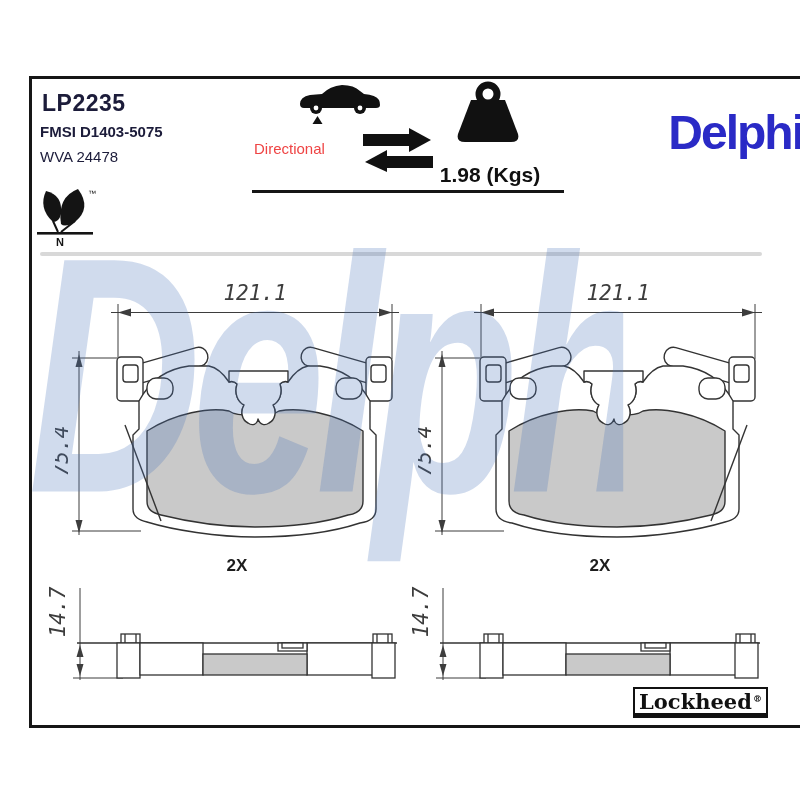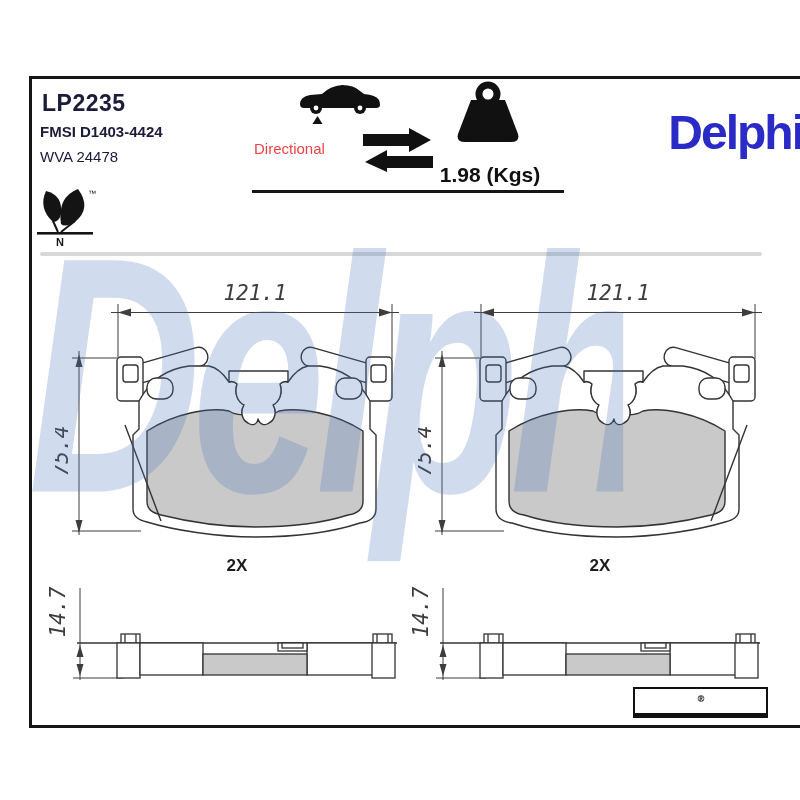--- a/index.html
+++ b/index.html
@@ -124,21 +124,21 @@
         <rect x="237" y="61" width="21" height="5"></rect>
       </g>
     </g>
   </defs>
 </svg>
 
 <div id="page">
   <div id="frame">
 
     <div class="abs pn">LP2235</div>
-    <div class="abs ref1">FMSI D1403-4424</div>
+    <div class="abs ref1">FMSI D1403-5075</div>
     <div class="abs ref2">WVA 24478</div>
 
     <svg class="abs" style="left:264px;top:3px" width="88" height="46" viewBox="0 0 88 46">
       <path fill="#111" d="M4,22 Q4,15 14,13 L26,12 Q34,4 46,3 Q58,3 64,9 L68,12 Q80,13 83,18 Q84,20 84,23 Q84,26 80,26 L8,26 Q4,26 4,22 Z"></path>
       <circle cx="20" cy="26" r="6" fill="#111"></circle>
         <circle cx="20" cy="26" r="2.4" fill="#fff"></circle>
       <circle cx="64" cy="26" r="6" fill="#111"></circle>
         <circle cx="64" cy="26" r="2.4" fill="#fff"></circle>
       <polygon fill="#111" points="21.5,34 16.5,42 26.5,42"></polygon>
     </svg>
@@ -190,17 +190,18 @@
     <svg class="abs" style="left:13px;top:503px" width="360" height="105" viewBox="0 0 360 105">
       <use href="#side-view"></use>
     </svg>
     <svg class="abs" style="left:376px;top:503px" width="360" height="105" viewBox="0 0 360 105">
       <use href="#side-view"></use>
     </svg>
 
     <div class="abs watermark">Delphi</div>
 
     <div class="abs lockheed">
+      <span>Lockheed</span>
         <sup>®</sup>
     </div>
 
   </div>
 </div>
 
 </body></html>

